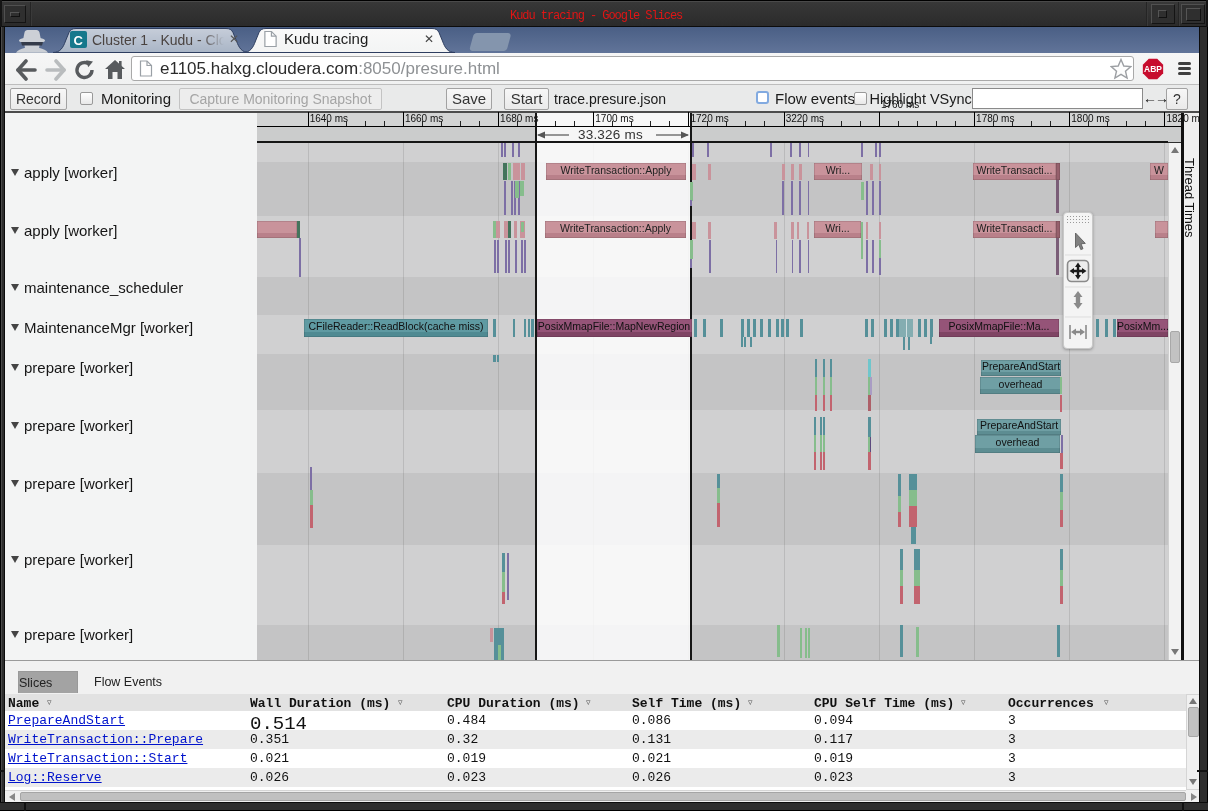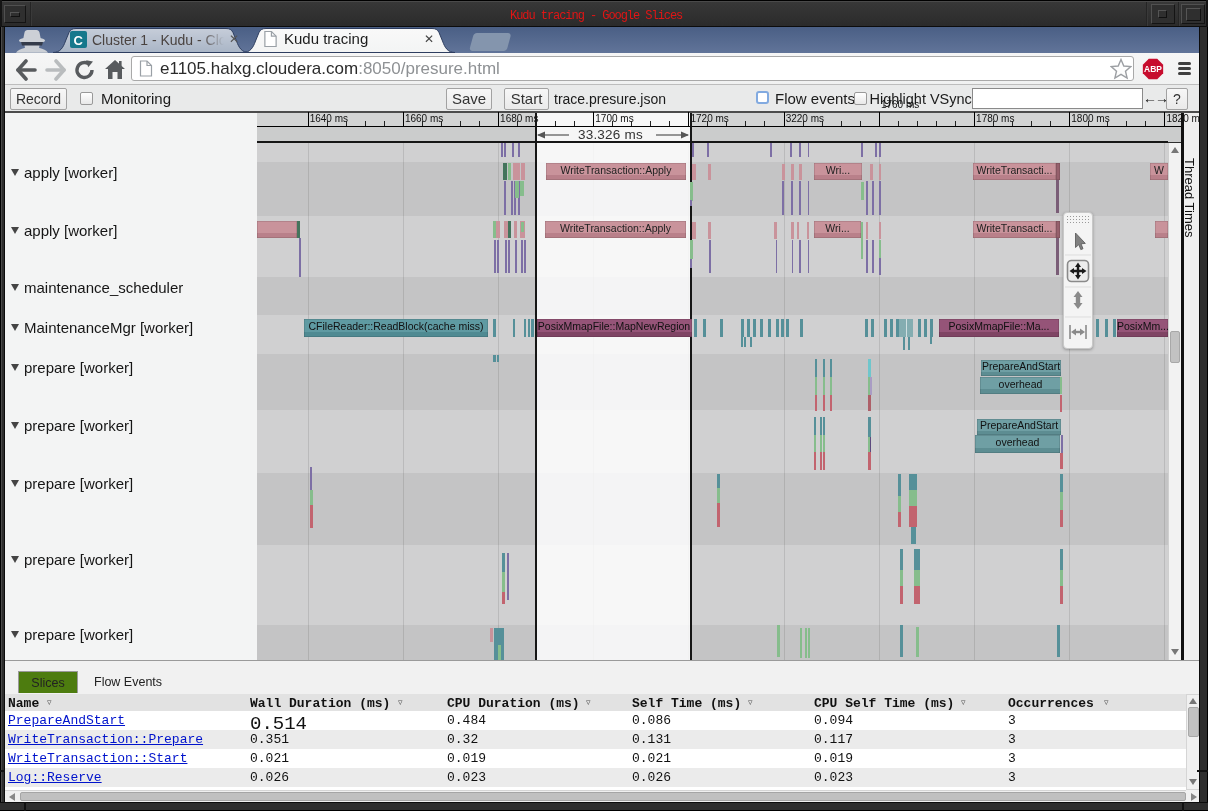--- a/index.html
+++ b/index.html
@@ -89,20 +89,21 @@
       <text x="13" y="17" font-family="Liberation Sans" font-size="10" font-weight="bold" fill="#fff" text-anchor="middle">ABP</text>
     </svg>
 <div style="position:absolute;left:1178.2px;top:61.9px;width:12.6px;height:2.8px;background:#3f3f3f;border-radius:1.5px;"></div>
 <div style="position:absolute;left:1178.2px;top:67.2px;width:12.6px;height:2.8px;background:#3f3f3f;border-radius:1.5px;"></div>
 <div style="position:absolute;left:1178.2px;top:72.4px;width:12.6px;height:2.8px;background:#3f3f3f;border-radius:1.5px;"></div>
 <div style="position:absolute;left:5px;top:85px;width:1194px;height:27px;background:#e9eaea;"></div>
 <div style="position:absolute;left:5px;top:111px;width:1194px;height:2px;background:#4c4c4c;"></div>
 <div style="position:absolute;left:10px;top:88px;width:57px;height:22px;background:linear-gradient(#f7f7f7,#eaeaea);border:1px solid #a2a2a2;border-radius:2px;font-size:14px;color:#333;font-family:'Liberation Sans',sans-serif;text-align:center;line-height:20px;">Record</div>
 <div style="position:absolute;left:80px;top:92px;width:13px;height:13px;background:linear-gradient(#fff,#e8e8e8);border:1px solid #999;border-radius:2px;"></div>
 <div style="position:absolute;left:101px;top:90px;font-family:'Liberation Sans',sans-serif;font-size:15px;color:#1a1a1a;white-space:nowrap;">Monitoring</div>
+<div style="position:absolute;left:179px;top:88px;width:203px;height:22px;background:#ededed;border:1px solid #c3c3c3;border-radius:2px;font-size:14px;color:#a5a5a5;font-family:'Liberation Sans',sans-serif;text-align:center;line-height:20px;">Capture Monitoring Snapshot</div>
 <div style="position:absolute;left:446px;top:88px;width:46px;height:22px;background:linear-gradient(#f7f7f7,#eaeaea);border:1px solid #a2a2a2;border-radius:2px;font-size:15px;color:#333;font-family:'Liberation Sans',sans-serif;text-align:center;line-height:20px;">Save</div>
 <div style="position:absolute;left:504px;top:88px;width:45px;height:22px;background:linear-gradient(#f7f7f7,#eaeaea);border:1px solid #a2a2a2;border-radius:2px;font-size:15px;color:#333;font-family:'Liberation Sans',sans-serif;text-align:center;line-height:20px;">Start</div>
 <div style="position:absolute;left:554px;top:91px;font-family:'Liberation Sans',sans-serif;font-size:14px;color:#1a1a1a;white-space:nowrap;">trace.presure.json</div>
 <div style="position:absolute;left:756px;top:91px;width:13px;height:13px;background:#fff;border:2px solid #82aae0;border-radius:3px;"></div>
 <div style="position:absolute;left:775px;top:90px;font-family:'Liberation Sans',sans-serif;font-size:15px;color:#1a1a1a;white-space:nowrap;">Flow events</div>
 <div style="position:absolute;left:854px;top:92px;width:13px;height:13px;background:linear-gradient(#fff,#e8e8e8);border:1px solid #999;border-radius:2px;"></div>
 <div style="position:absolute;left:869.5px;top:90.5px;font-family:'Liberation Sans',sans-serif;font-size:14.5px;color:#1a1a1a;white-space:nowrap;">Highlight VSync</div>
 <div style="position:absolute;left:972px;top:88px;width:171px;height:21px;background:#fff;border:1px solid #8a8a8a;"></div>
 <div style="position:absolute;left:1143px;top:90px;font-family:'Liberation Sans',sans-serif;font-size:14px;color:#111;white-space:nowrap;letter-spacing:-2px;">←→</div>
 <div style="position:absolute;left:1166px;top:88px;width:22px;height:22px;background:linear-gradient(#f7f7f7,#eaeaea);border:1px solid #a2a2a2;border-radius:2px;font-size:14px;color:#333;font-family:'Liberation Sans',sans-serif;text-align:center;line-height:20px;">?</div>
@@ -468,21 +469,21 @@
     </svg>
 <div style="position:absolute;left:1168px;top:143px;width:13px;height:517px;background:#f2f2f2;border-left:1px solid #cfcfcf;"></div>
 <div style="position:absolute;left:1171px;top:147px;width:0;height:0;border-left:4px solid transparent;border-right:4px solid transparent;border-bottom:6px solid #777;"></div>
 <div style="position:absolute;left:1171px;top:649px;width:0;height:0;border-left:4px solid transparent;border-right:4px solid transparent;border-top:6px solid #777;"></div>
 <div style="position:absolute;left:1169.5px;top:331px;width:10px;height:32px;background:#c2c2c2;border:1px solid #a8a8a8;border-radius:2px;"></div>
 <div style="position:absolute;left:1181px;top:113px;width:2.5px;height:547px;background:#111;"></div>
 <div style="position:absolute;left:1183.5px;top:113px;width:15.5px;height:547px;background:#efefef;"></div>
 <div style="position:absolute;left:1183px;top:158px;width:14px;font-size:13px;color:#111;font-family:'Liberation Sans',sans-serif;writing-mode:vertical-rl;white-space:nowrap;">Thread Times</div>
 <div style="position:absolute;left:5px;top:660px;width:1194px;height:1px;background:#9a9a9a;"></div>
 <div style="position:absolute;left:5px;top:661px;width:1194px;height:141px;background:#f1f1f1;"></div>
-<div style="position:absolute;left:18px;top:671px;width:60px;height:22px;background:#4d7c0f;border:1px solid #999;border-bottom:none;font-size:12.5px;color:#222;text-align:center;line-height:22px;font-family:'Liberation Sans',sans-serif;">Slices</div>
+<div style="position:absolute;left:18px;top:671px;width:60px;height:22px;background:#a3a3a3;border:1px solid #999;border-bottom:none;font-size:12.5px;color:#222;text-align:left;line-height:22px;font-family:'Liberation Sans',sans-serif;">Slices</div>
 <div style="position:absolute;left:94px;top:675px;font-family:'Liberation Sans',sans-serif;font-size:12.5px;color:#222;white-space:nowrap;">Flow Events</div>
 <div style="position:absolute;left:5px;top:694px;width:1181px;height:17px;background:#e2e2e2;"></div>
 <div style="position:absolute;left:8px;top:695.5px;font-family:'Liberation Mono',monospace;font-size:13px;color:#111;white-space:nowrap;font-weight:bold;">Name</div>
 <div style="position:absolute;left:47px;top:697px;font-family:'Liberation Sans',sans-serif;font-size:9px;color:#555;white-space:nowrap;">▿</div>
 <div style="position:absolute;left:250px;top:695.5px;font-family:'Liberation Mono',monospace;font-size:13px;color:#111;white-space:nowrap;font-weight:bold;">Wall Duration (ms)</div>
 <div style="position:absolute;left:398px;top:697px;font-family:'Liberation Sans',sans-serif;font-size:9px;color:#555;white-space:nowrap;">▿</div>
 <div style="position:absolute;left:447px;top:695.5px;font-family:'Liberation Mono',monospace;font-size:13px;color:#111;white-space:nowrap;font-weight:bold;">CPU Duration (ms)</div>
 <div style="position:absolute;left:586px;top:697px;font-family:'Liberation Sans',sans-serif;font-size:9px;color:#555;white-space:nowrap;">▿</div>
 <div style="position:absolute;left:632px;top:695.5px;font-family:'Liberation Mono',monospace;font-size:13px;color:#111;white-space:nowrap;font-weight:bold;">Self Time (ms)</div>
 <div style="position:absolute;left:748px;top:697px;font-family:'Liberation Sans',sans-serif;font-size:9px;color:#555;white-space:nowrap;">▿</div>

